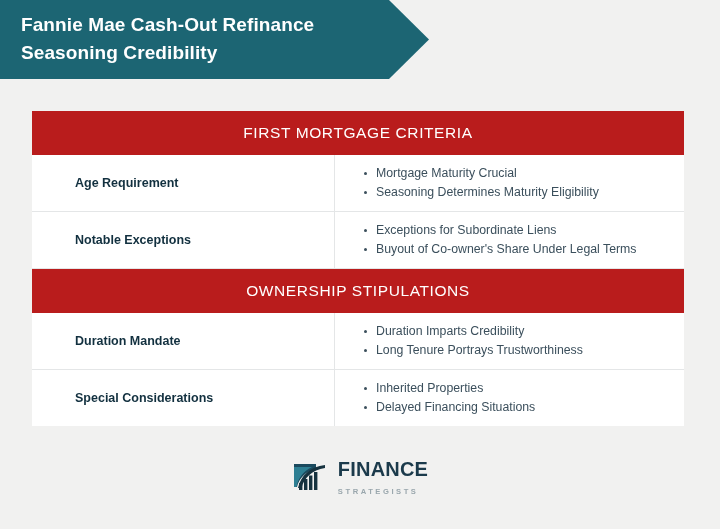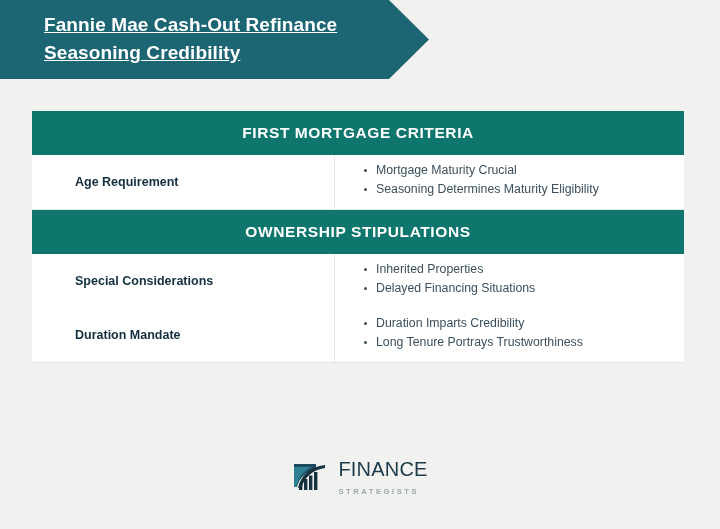--- a/index.html
+++ b/index.html
@@ -25,49 +25,48 @@
   }
   .banner-shape {
     position: absolute;
     inset: 0;
     background: #1c6573;
     -webkit-clip-path: polygon(0 0, 389px 0, 429px 39.5px, 389px 79px, 0 79px);
     clip-path: polygon(0 0, 389px 0, 429px 39.5px, 389px 79px, 0 79px);
   }
   .banner-title {
     position: absolute;
-    left: 44px;
+    left: 21px;
     top: 11px;
     width: 360px;
     color: #ffffff;
     font-size: 19px;
     font-weight: bold;
     line-height: 28px;
     letter-spacing: 0.1px;
-    text-decoration: underline;
   }
 
   
   .table-card {
     position: absolute;
     left: 32px;
     top: 111px;
     width: 652px;
     background: #ffffff;
     box-sizing: border-box;
   }
   .section-header {
-    background: #0f766e;
+    background: #b91c1c;
     color: #ffffff;
     height: 44px;
     display: flex;
     align-items: center;
     justify-content: center;
     font-size: 15.5px;
-    font-weight: bold;
+    font-weight: normal;
     letter-spacing: 0.6px;
     text-transform: uppercase;
   }
   .row {
     display: flex;
     border-bottom: 1px solid #e4e6e7;
     min-height: 54px;
     background: #ffffff;
   }
   .row.last {
@@ -83,21 +82,21 @@
     font-size: 12.5px;
     font-weight: bold;
     color: #12303f;
     border-right: 1px solid #e4e6e7;
     line-height: 16px;
     margin-left: 29px;
   }
   .row-items {
     flex: 1;
     box-sizing: border-box;
-    padding: 4px 10px 9px 28px;
+    padding: 9px 10px 9px 28px;
     display: flex;
     flex-direction: column;
     justify-content: center;
   }
   .bullet-line {
     position: relative;
     font-size: 12.3px;
     color: #3b4f5c;
     line-height: 19px;
     padding-left: 13px;
@@ -130,21 +129,21 @@
     display: block;
   }
   .logo-text {
     display: flex;
     flex-direction: column;
     justify-content: center;
     line-height: 1;
   }
   .logo-primary {
     font-size: 20px;
-    font-weight: normal;
+    font-weight: bold;
     color: #1b3a4b;
     letter-spacing: 0.2px;
   }
   .logo-secondary {
     font-size: 7.6px;
     font-weight: bold;
     color: #9aa7ad;
     letter-spacing: 2.55px;
     margin-top: 9px;
   }
@@ -165,36 +164,43 @@
   <div class="section-header">FIRST MORTGAGE CRITERIA</div>
 
   <div class="row">
     <div class="row-label">Age Requirement</div>
     <div class="row-items">
       <div class="bullet-line">Mortgage Maturity Crucial</div>
       <div class="bullet-line">Seasoning Determines Maturity Eligibility</div>
     </div>
   </div>
 
+  <div class="row">
+    <div class="row-label">Notable Exceptions</div>
+    <div class="row-items">
+      <div class="bullet-line">Exceptions for Subordinate Liens</div>
+      <div class="bullet-line">Buyout of Co-owner's Share Under Legal Terms</div>
+    </div>
+  </div>
 
   <div class="section-header">OWNERSHIP STIPULATIONS</div>
+
+  <div class="row">
+    <div class="row-label">Duration Mandate</div>
+    <div class="row-items">
+      <div class="bullet-line">Duration Imparts Credibility</div>
+      <div class="bullet-line">Long Tenure Portrays Trustworthiness</div>
+    </div>
+  </div>
 
   <div class="row last">
     <div class="row-label">Special Considerations</div>
     <div class="row-items">
       <div class="bullet-line">Inherited Properties</div>
       <div class="bullet-line">Delayed Financing Situations</div>
-    </div>
-  </div>
-
-  <div class="row">
-    <div class="row-label">Duration Mandate</div>
-    <div class="row-items">
-      <div class="bullet-line">Duration Imparts Credibility</div>
-      <div class="bullet-line">Long Tenure Portrays Trustworthiness</div>
     </div>
   </div>
 
 </div>
 
 <div class="logo">
   <svg class="logo-mark" viewBox="0 0 40 32">
     <path d="M2 3 H24 L24 8 C14 10 7 17 5 26 L2 26 Z" fill="#1b4a5e"></path>
     <path d="M2 6 H20 C11 10 6 18 4.5 26 L2 26 Z" fill="#2e7f93"></path>
     <path d="M6 27 C9 14 18 6 33 4 L33 7 C20 9 12 17 9.5 27 Z" fill="#16323f"></path>

